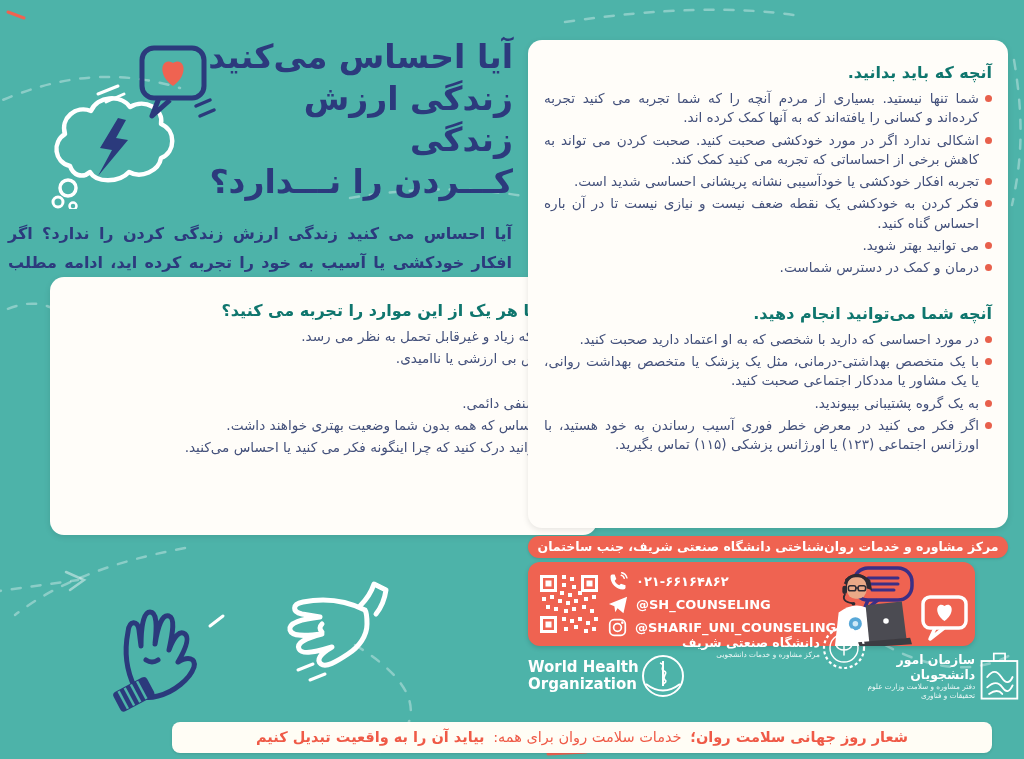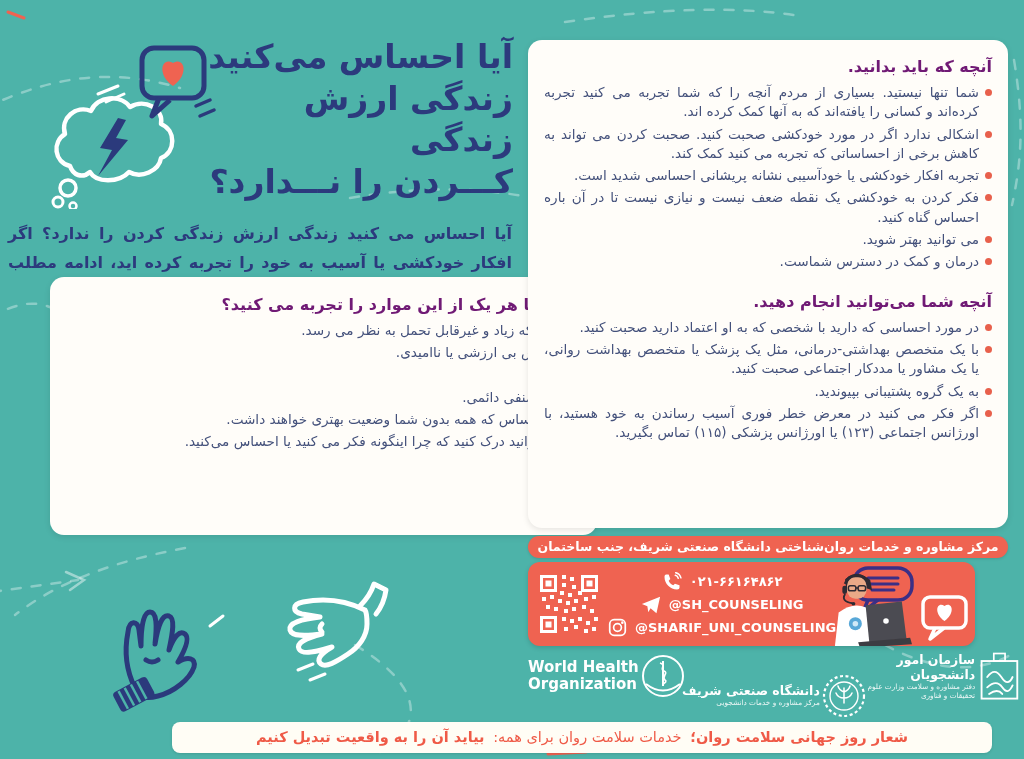--- a/index.html
+++ b/index.html
@@ -6,32 +6,32 @@
   .poster{position:relative;width:1024px;height:759px;background:#4db3a9;overflow:hidden;
           font-family:"DejaVu Sans", sans-serif;direction:rtl;}
   .abs{position:absolute;}
   .card{position:absolute;background:#fffdf9;border-radius:14px;box-shadow:0 2px 6px rgba(0,0,0,.10);box-sizing:border-box;}
   .hero-title{position:absolute;left:205px;top:36px;width:308px;text-align:right;
               color:#2c3a7d;font-weight:bold;font-size:33px;line-height:1.26;}
   .hero-intro{position:absolute;left:8px;top:204px;width:504px;color:#2c3a7d;font-weight:bold;
               font-size:16px;line-height:1.8;text-align:justify;}
   .exp-card{left:50px;top:277px;width:547px;height:258px;padding:13px 18px 10px;}
   .info-card{left:528px;top:40px;width:480px;height:488px;padding:12px 16px 10px;}
-  .card-heading{color:#701a75;font-weight:bold;font-size:16px;margin:5px 0 7px;}
+  .card-heading{color:#0f766e;font-weight:bold;font-size:16px;margin:11px 0 7px;}
   .blist{list-style:none;margin:0;padding:0;color:#44517b;font-size:13.6px;line-height:1.42;text-align:justify;}
   .blist li{position:relative;padding-right:13px;margin-bottom:3px;}
   .blist li::before{content:"";position:absolute;right:0;top:6px;width:7px;height:7px;border-radius:50%;background:#e8604c;}
   .section-gap{height:12px;}
   .addr-banner{position:absolute;left:528px;top:536px;width:480px;height:22px;border-radius:12px;
                background:#ef6351;color:#fff;font-weight:bold;font-size:12.5px;line-height:22px;
                text-align:center;box-shadow:0 1px 3px rgba(0,0,0,.12);}
   .contact-card{position:absolute;left:528px;top:562px;width:447px;height:84px;border-radius:12px;
                 background:#ef6351;box-shadow:0 2px 5px rgba(0,0,0,.14);overflow:hidden;}
   .contact-rows{position:absolute;left:80px;top:8px;direction:ltr;}
-  .contact-row{display:flex;align-items:center;gap:8px;height:23px;color:#fff;font-weight:bold;font-size:13px;justify-content:center;}
+  .contact-row{display:flex;align-items:center;gap:8px;height:23px;color:#fff;font-weight:bold;font-size:13px;}
   .phone-num{direction:ltr;unicode-bidi:embed;letter-spacing:1px;}
   .logo-row{position:absolute;display:flex;align-items:center;color:#fff;}
   .who-text{direction:ltr;font-size:15px;font-weight:bold;line-height:1.12;}
   .fa-logo-title{font-size:12.5px;font-weight:bold;line-height:1.15;}
   .fa-logo-sub{font-size:7.3px;opacity:.9;line-height:1.3;}
   .slogan-banner{position:absolute;left:172px;top:722px;width:820px;height:31px;border-radius:8px;
                  background:#fffdf5;text-align:center;line-height:31px;font-size:14.5px;color:#ef5a47;
                  box-shadow:0 1px 3px rgba(0,0,0,.12);}
   .slogan-banner span{margin:0 2px;}
   .s-bold{font-weight:bold;}
@@ -246,21 +246,21 @@
       <path d="M7,32 q17,13 34,0" stroke="#ffffff" stroke-width="2"></path>
       <path d="M24,9 L24,34" stroke="#ffffff" stroke-width="2"></path>
       <path d="M21,11 C28,13 20,17 25,19 C30,21 22,25 26,28 C29,30 23,32 24,33" stroke="#ffffff" stroke-width="1.7"></path>
     </svg>
     <div class="who-text">
       <div>World Health</div>
       <div>Organization</div>
     </div>
   </div>
 
-  <div class="logo-row" style="left:682px;top:672px;">
+  <div class="logo-row" style="left:682px;top:624px;">
     <svg width="48" height="48" viewBox="0 0 48 48" fill="none">
       <circle cx="24" cy="24" r="20" stroke="#ffffff" stroke-width="2.2" stroke-dasharray="3 2.6"></circle>
       <circle cx="24" cy="24" r="14" stroke="#ffffff" stroke-width="1.4"></circle>
       <path d="M24,16 L24,31 M24,20 q-5,-2 -6,-6 M24,20 q5,-2 6,-6 M24,26 q-6,0 -8,-5 M24,26 q6,0 8,-5" stroke="#ffffff" stroke-width="1.5" stroke-linecap="round"></path>
     </svg>
     <div>
       <div class="fa-logo-title">دانشگاه صنعتی شریف</div>
       <div class="fa-logo-sub">مرکز مشاوره و خدمات دانشجویی</div>
     </div>
   </div>

